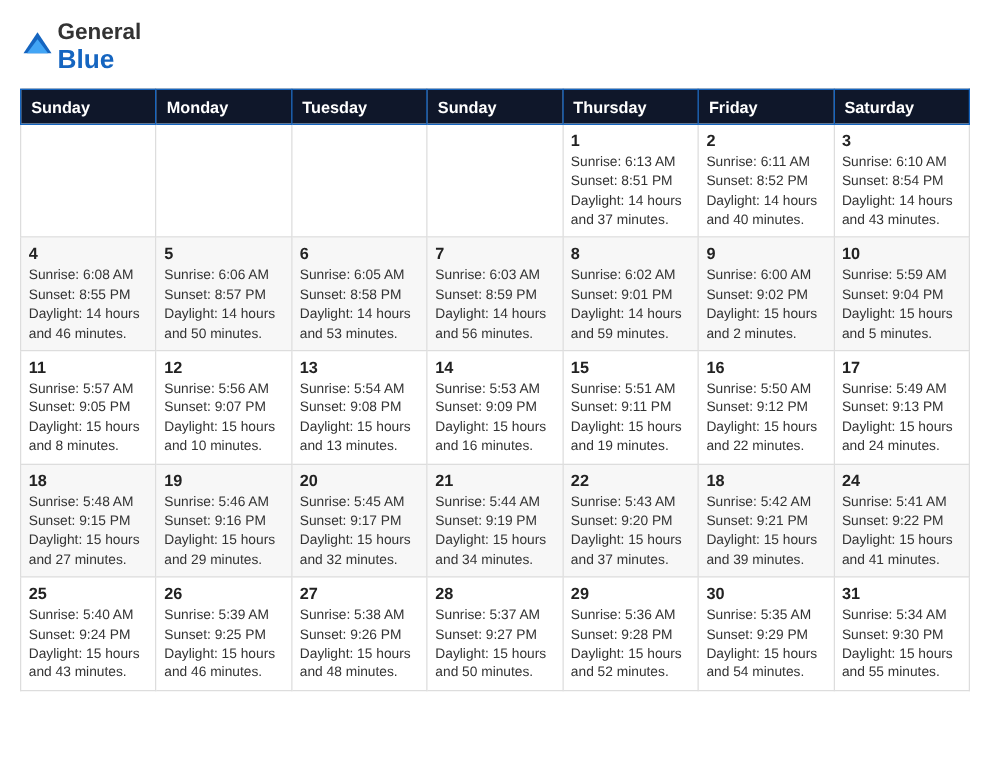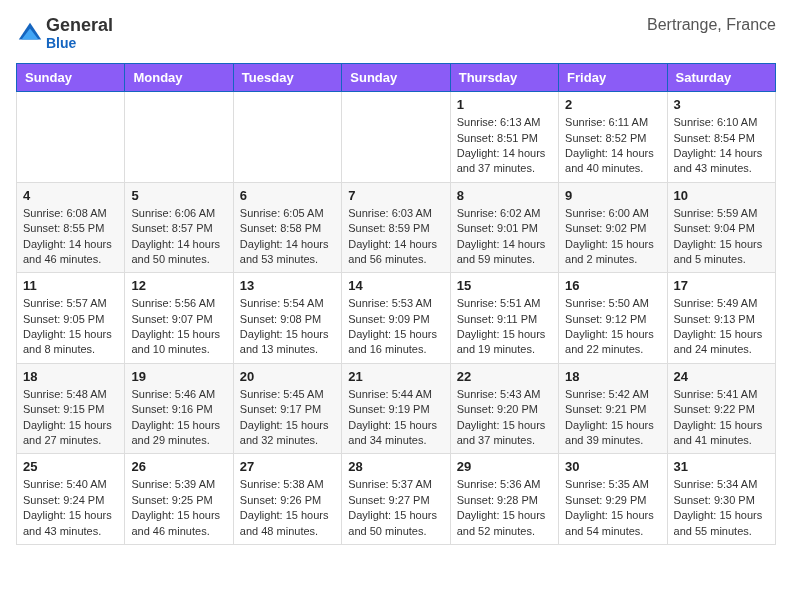--- a/index.html
+++ b/index.html
@@ -20,21 +20,21 @@
       display: flex;
       align-items: center;
     }
     .logo-text-general {
       font-size: 18px;
       font-weight: bold;
       color: #333;
       line-height: 1.1;
     }
     .logo-text-blue {
-      font-size: 14px;
+      font-size: 21px;
       font-weight: bold;
       color: #1565c0;
       line-height: 1.1;
     }
     .logo-icon {
       width: 28px;
       height: 28px;
       margin-right: 2px;
     }
     .logo-stacked {
@@ -52,21 +52,21 @@
     .title-location {
       font-size: 16px;
       color: #555;
     }
     .calendar {
       width: 100%;
       border-collapse: collapse;
       border: 1px solid #ccc;
     }
     .calendar th {
-      background-color: #8b5cf6;
+      background-color: #0f172a;
       color: #fff;
       text-align: left;
       padding: 6px 8px;
       font-size: 13px;
       font-weight: bold;
       border: 1px solid #1565c0;
     }
     .calendar td {
       vertical-align: top;
       border: 1px solid #ddd;
@@ -103,21 +103,20 @@
     <svg class="logo-icon" viewBox="0 0 40 40" xmlns="http://www.w3.org/2000/svg">
       <polygon points="20,4 36,28 4,28" fill="#1565c0"></polygon>
       <polygon points="20,12 32,28 8,28" fill="#42a5f5"></polygon>
     </svg>
     <div class="logo-stacked">
       <span class="logo-text-general">General</span>
       <span class="logo-text-blue">Blue</span>
     </div>
   </div>
   <div class="title-block">
-    <div class="title-location">Bertrange, France</div>
   </div>
 </div>
 
 <table class="calendar">
   <thead>
     <tr>
     <th>Sunday</th>
         <th>Monday</th>
         <th>Tuesday</th>
         <th>Sunday</th>

